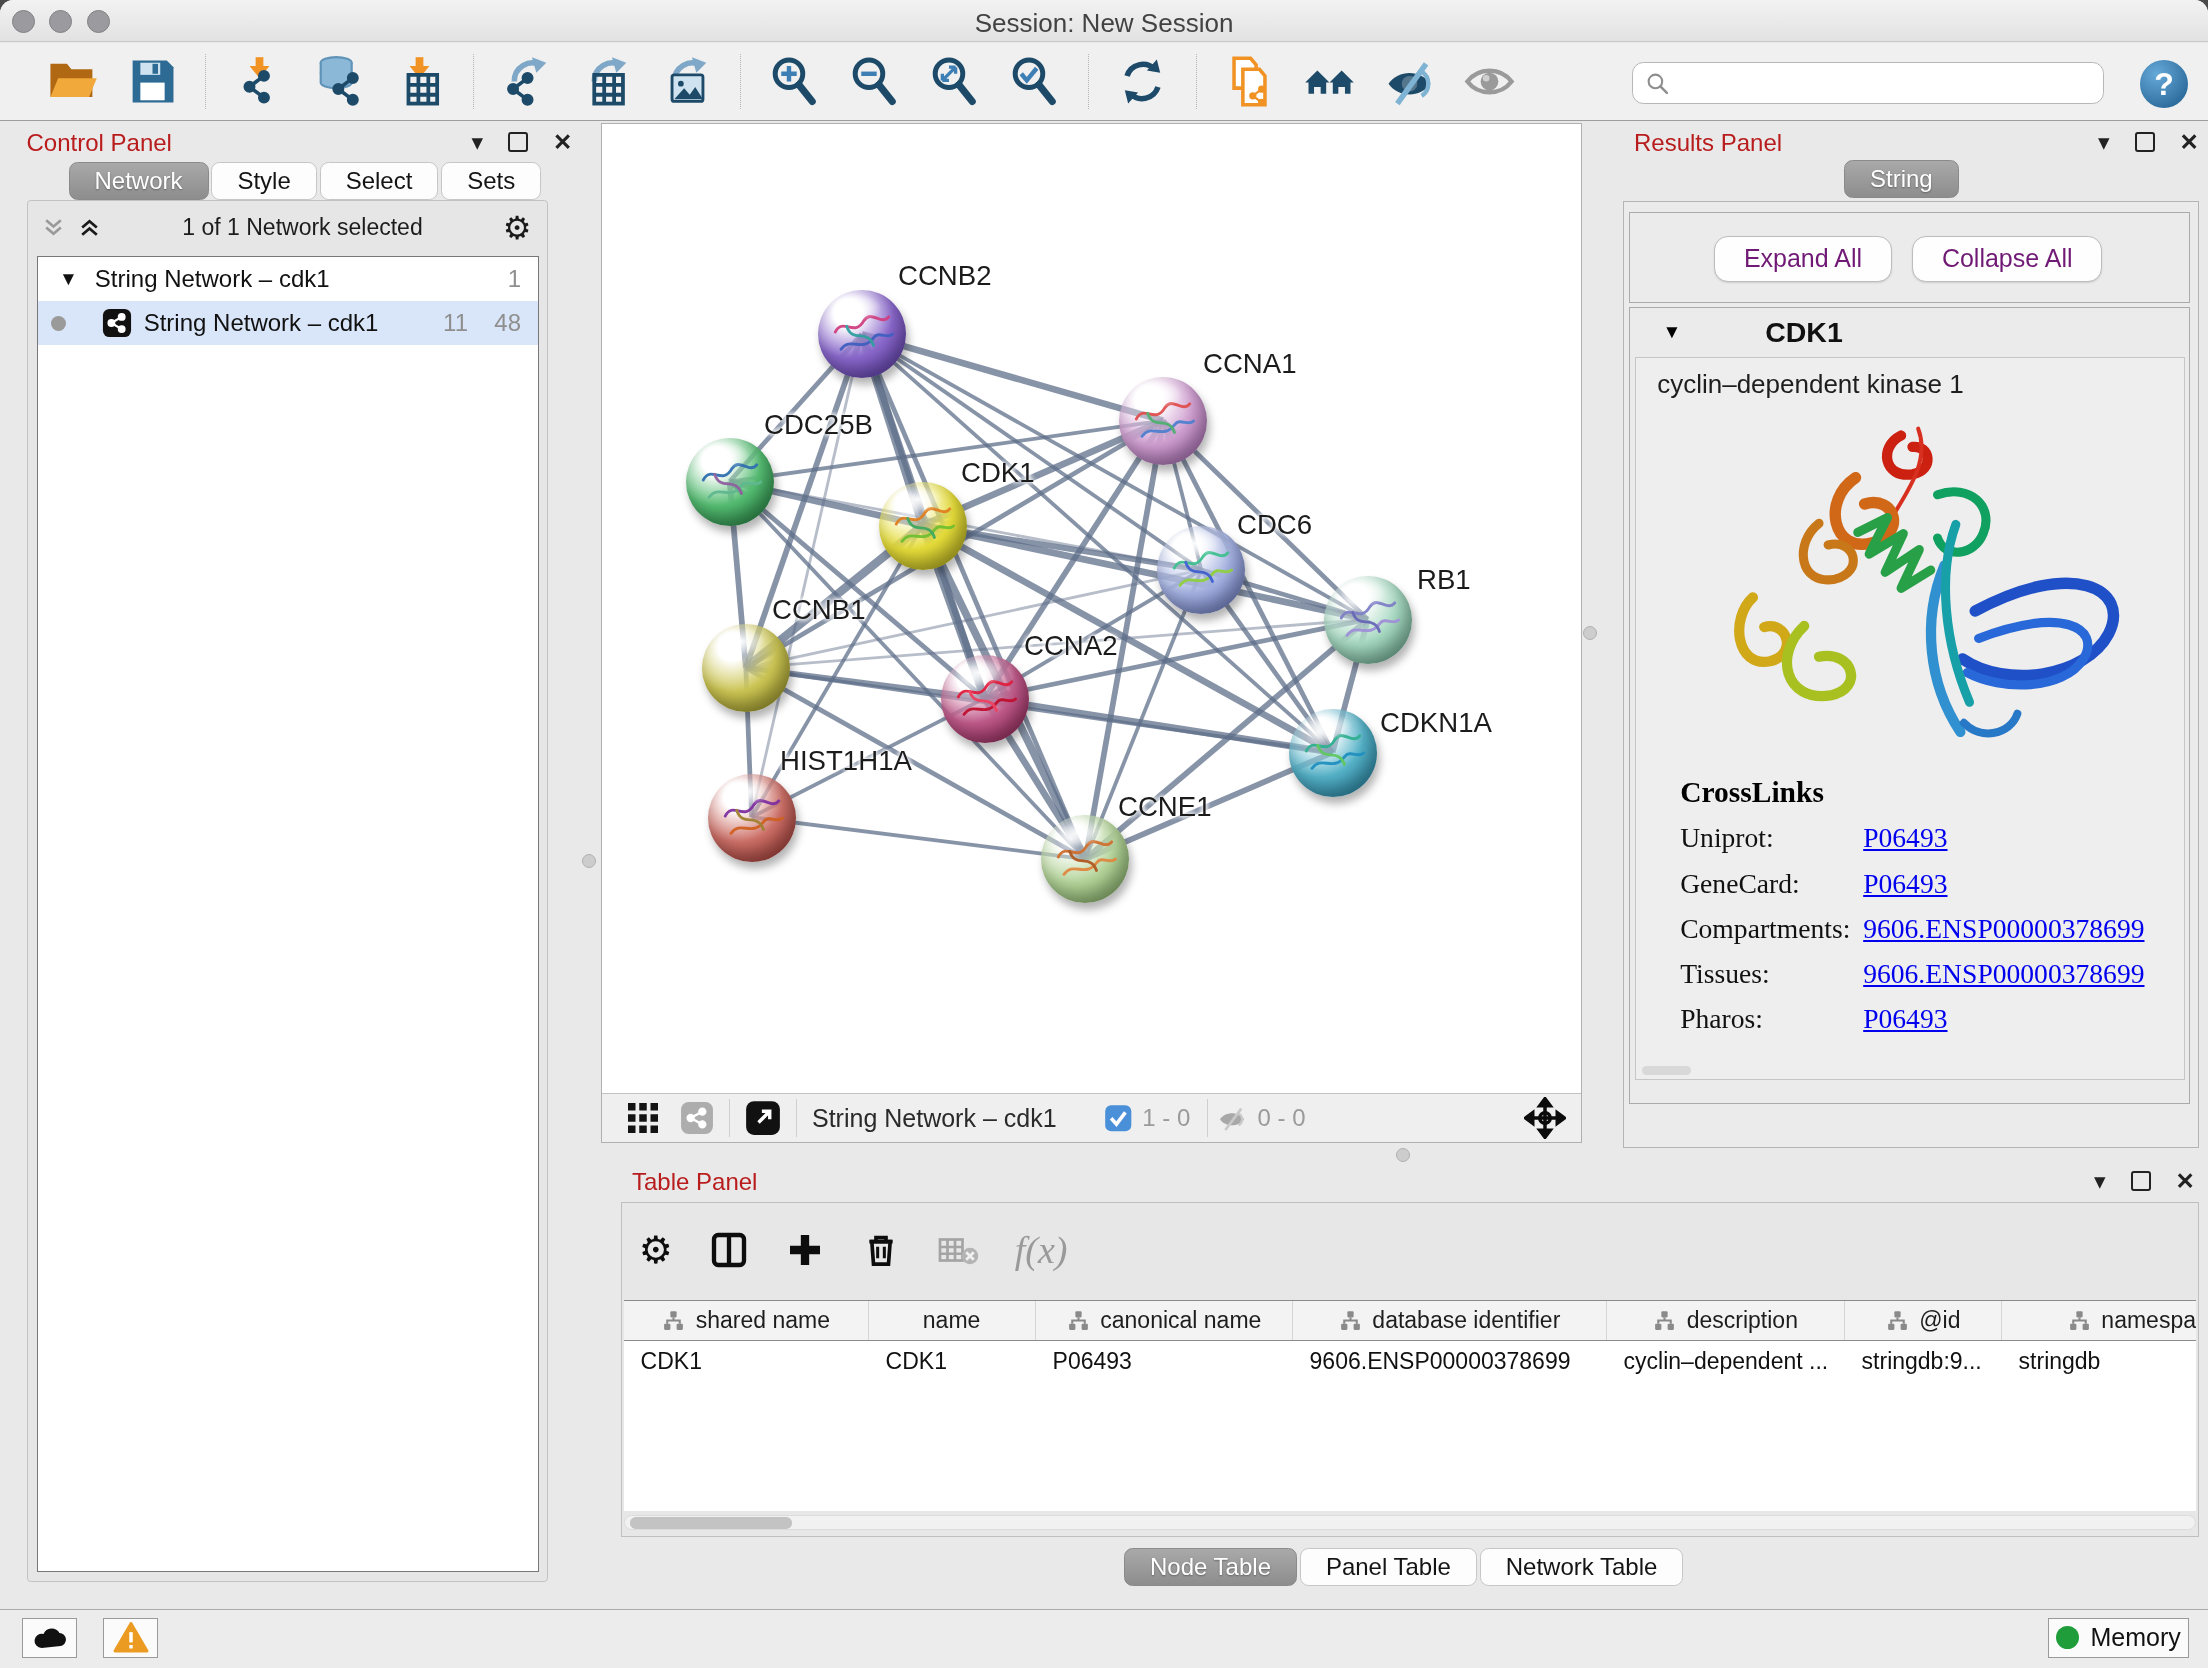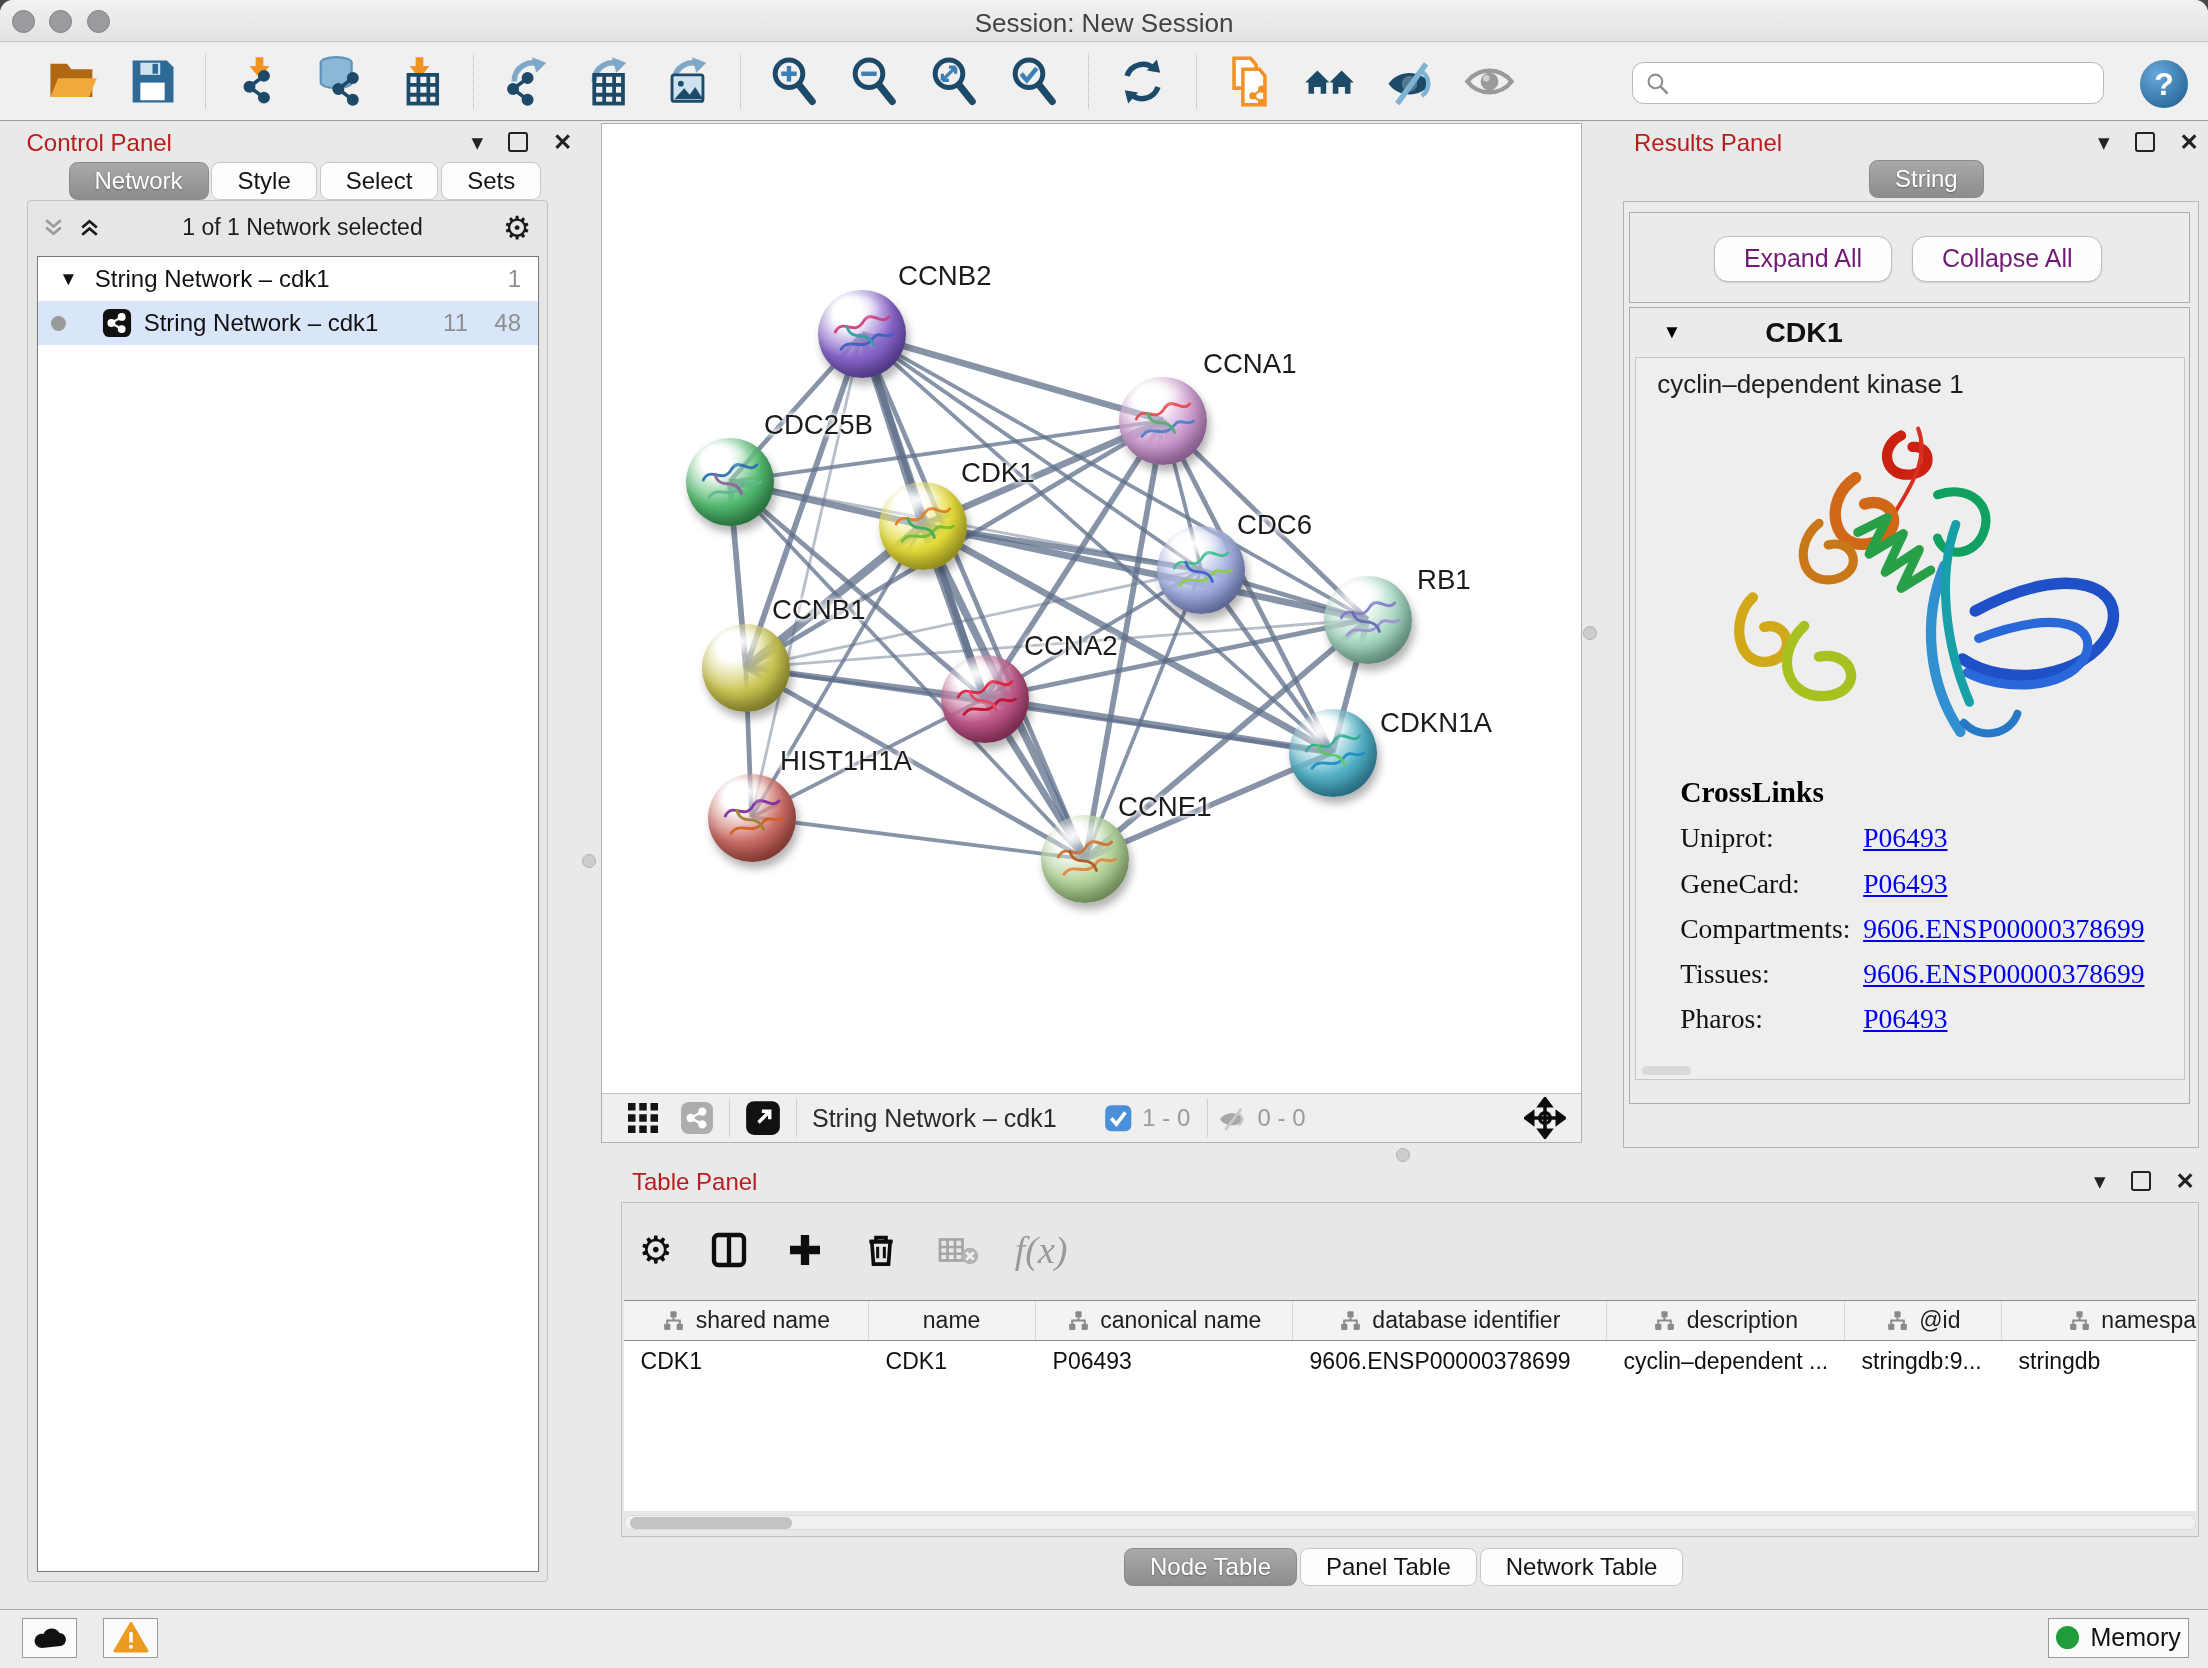--- a/index.html
+++ b/index.html
@@ -64,21 +64,21 @@
   #net-footer { position:absolute; left:0; bottom:0; width:979px; height:49px; background:#efefef;
     border-top:1px solid #c2c2c2; display:flex; align-items:center; }
   .nf-sep { width:0; height:38px; border-left:1px solid #cfcfcf; margin:0 15px; }
   #nf-title { font-size:25px; color:#2a2a2a; }
   .nf-count { font-size:24px; color:#9a9a9a; margin:0 9.5px; }
 
   .split-dot { position:absolute; width:14.3px; height:14.3px; border-radius:50%; background:#cdcdcd; border:1px solid #b0b0b0; }
 
   
   #results-panel { position:absolute; left:1617px; top:125px; width:586px; height:1025px; }
-  #rp-tab { position:absolute; left:252px; top:35px; }
+  #rp-tab { position:absolute; left:227px; top:35px; }
   #rp-card { position:absolute; left:5.7px; top:76px; width:576px; height:947px; background:#ebebeb;
     border:1.9px solid #b4b4b4; }
   #rp-expand-box { position:absolute; left:5.7px; top:9.5px; width:561px; height:91px; border:1px solid #ababab; }
   .rp-btn { position:absolute; top:23px; height:46px; padding:0 28.5px; background:#fefefe; border:1px solid #bdbdbd;
     border-radius:14px; font-size:25px; color:#701a75; display:flex; align-items:center; box-shadow:0 1px 1.9px rgba(0,0,0,.12); }
   #gene-card { position:absolute; left:5.7px; top:105px; width:561px; height:797px; border:1px solid #ababab; }
   #gene-head { position:absolute; left:0; top:0; width:100%; height:48px; display:flex; align-items:center; }
   #gene-symbol { font-size:28.5px; font-weight:bold; color:#111; margin-left:84px; }
   #gene-body { position:absolute; left:4.8px; top:49px; width:550px; height:723px; border:1px solid #c6c6c6; background:#eeeeee; }
   #gene-desc { position:absolute; left:21px; top:11.4px; font-size:26px; color:#1e1e1e; }

